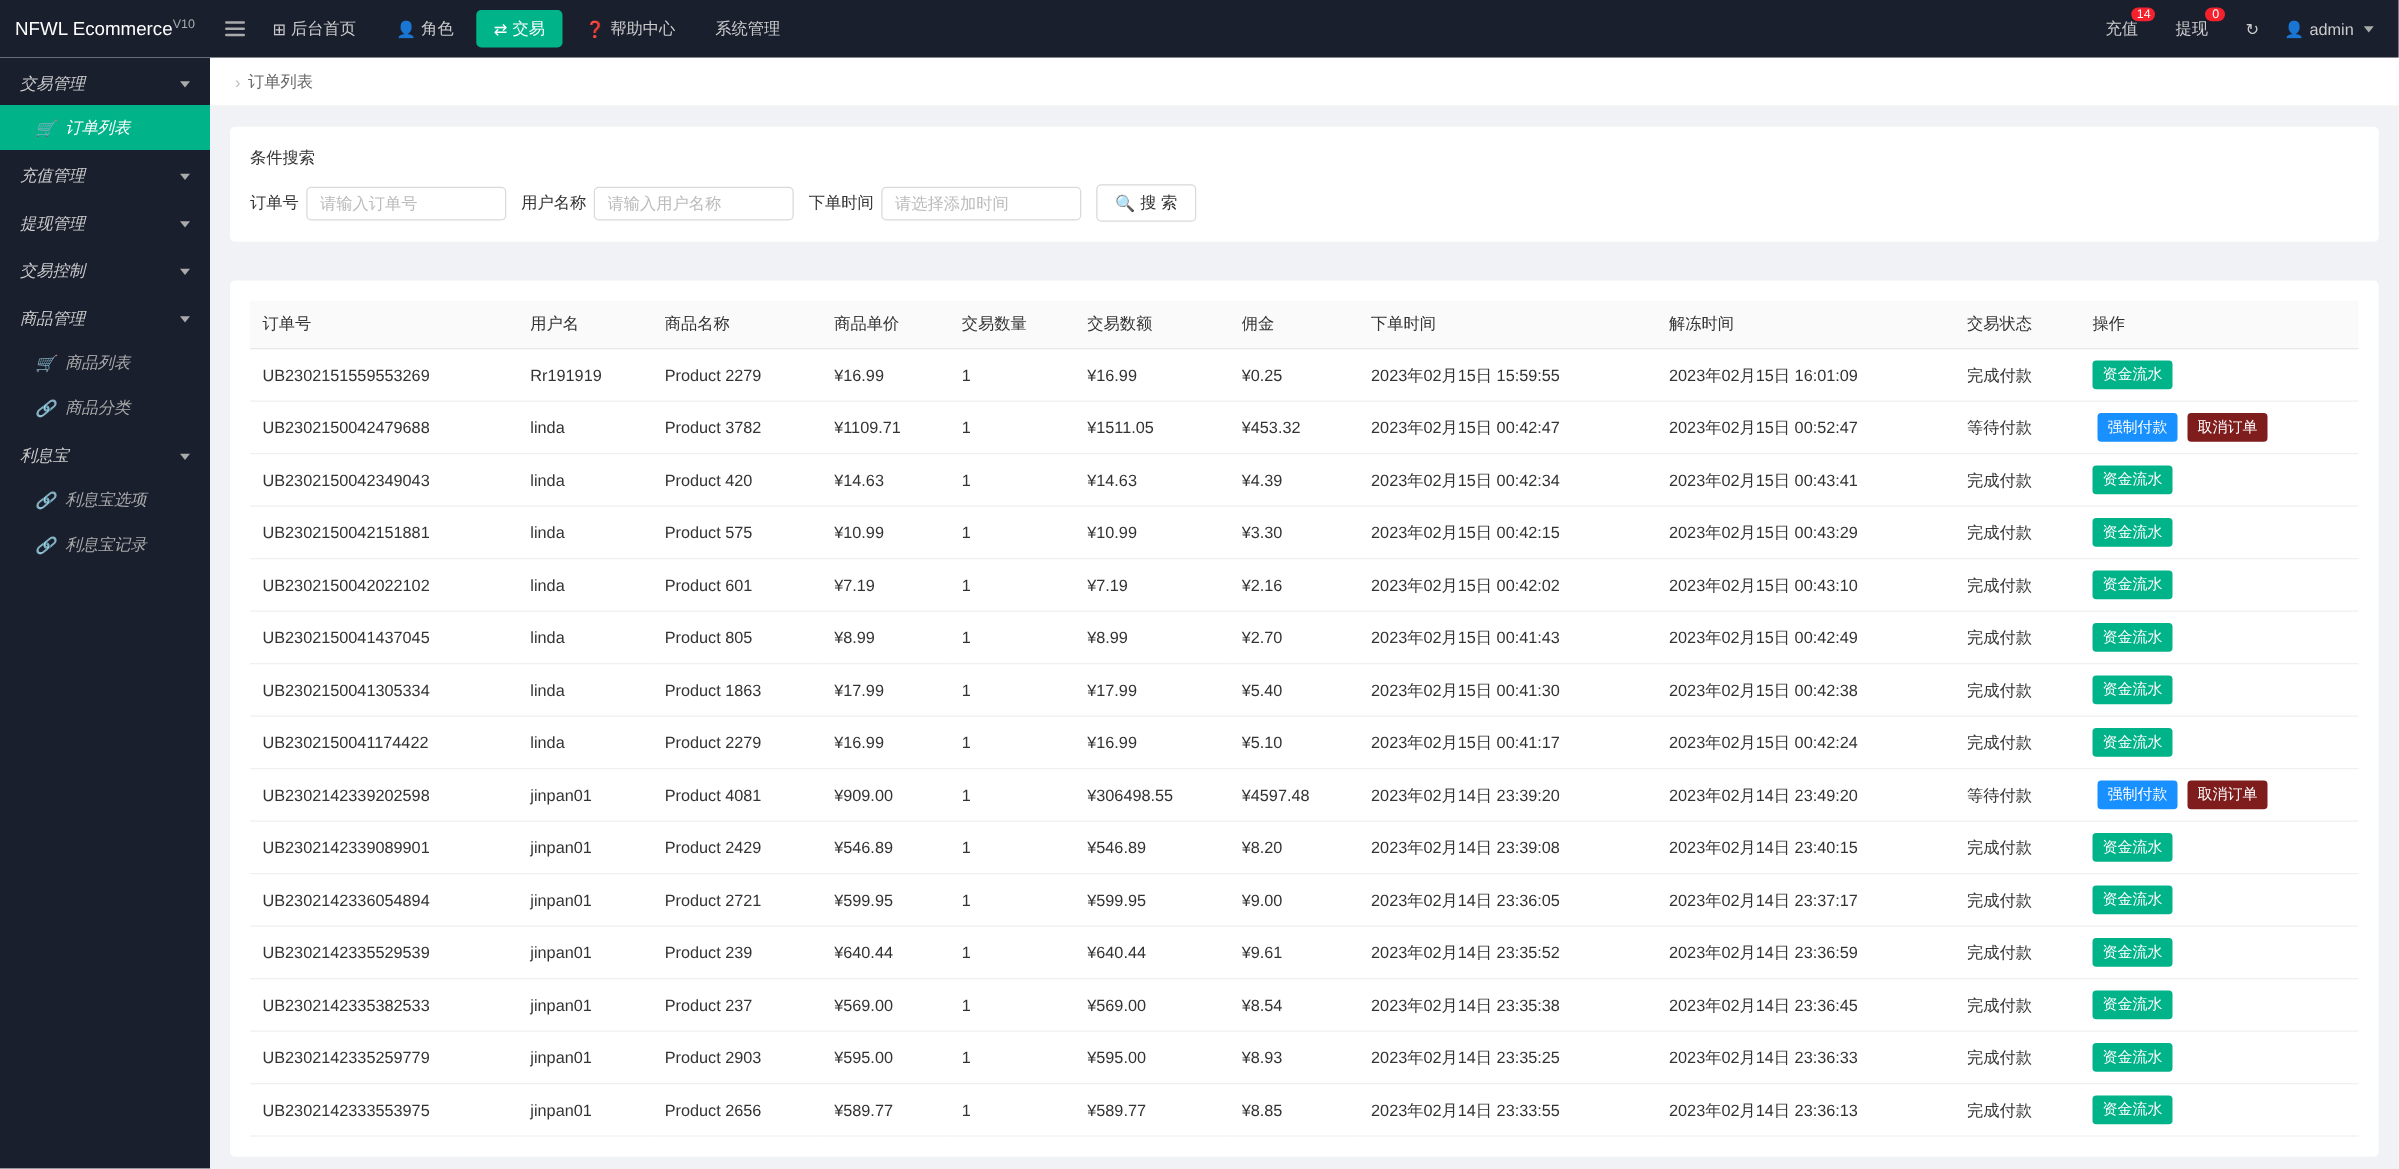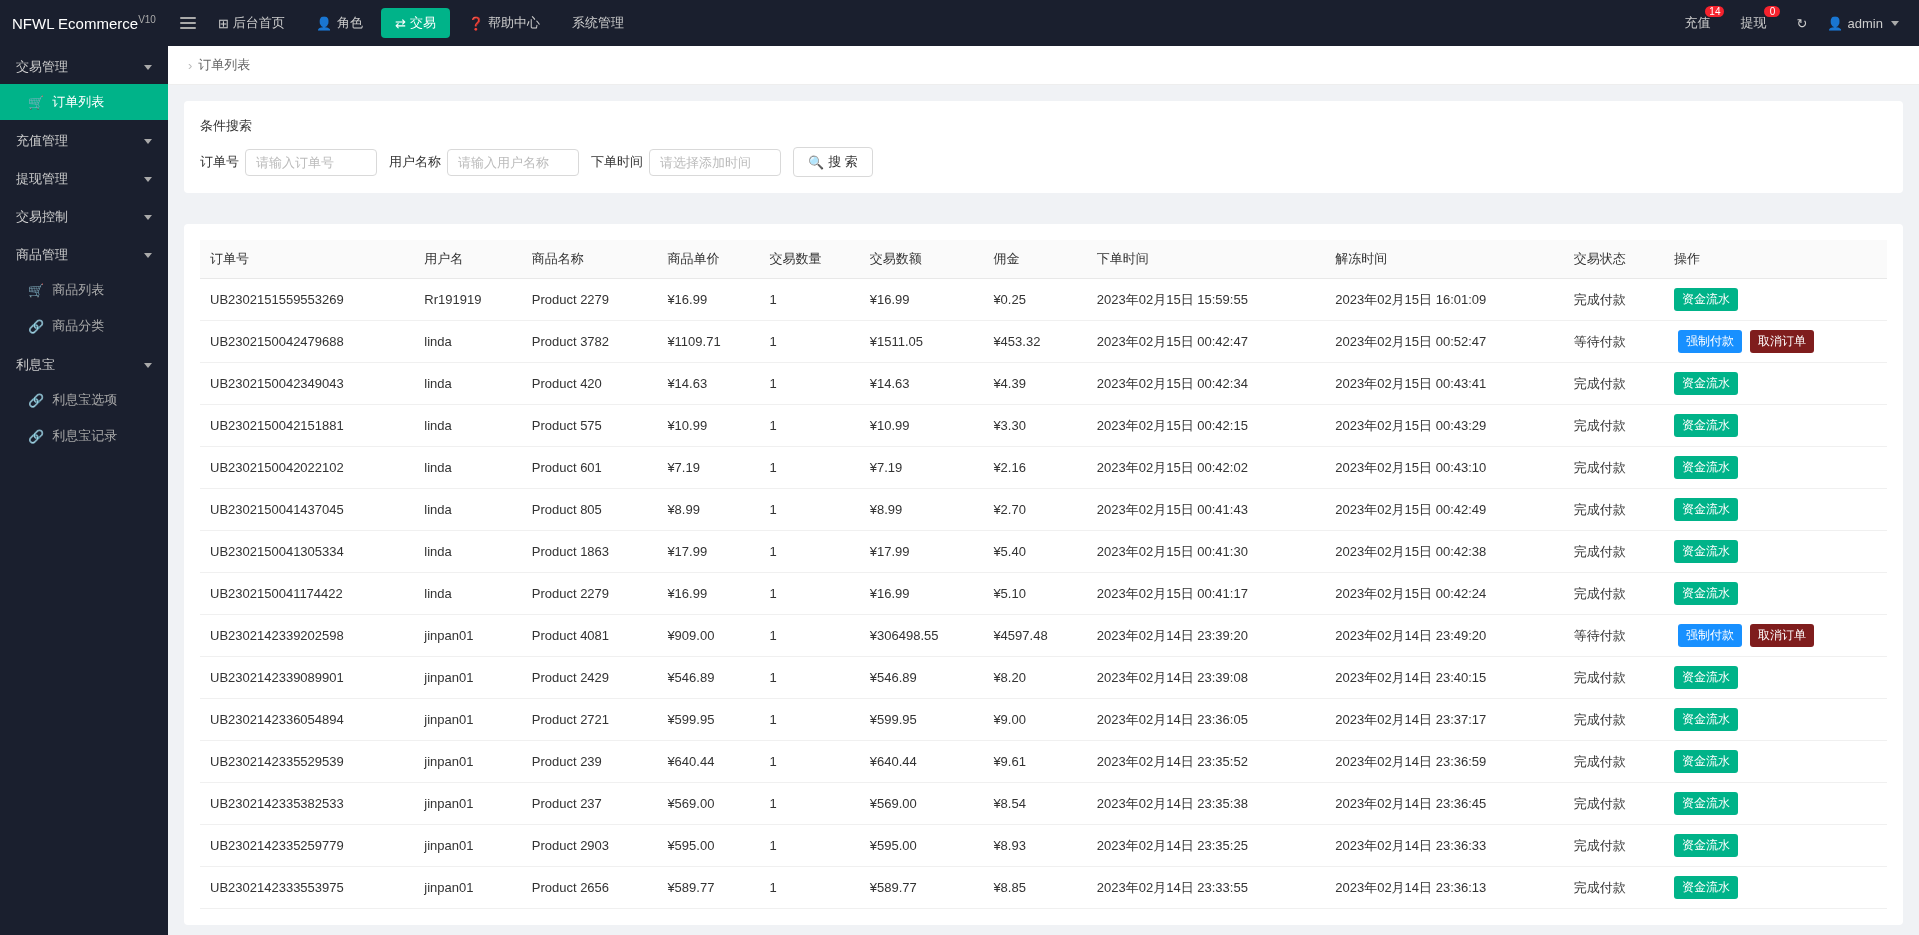--- a/index.html
+++ b/index.html
@@ -13,40 +13,40 @@
     .topnav .nav-btn.active { background: #00b389; color: #fff; }
     .topnav .spacer { flex: 1; }
     .topnav .top-action { color: #ccc; font-size: 13px; padding: 4px 8px; cursor: pointer; display: flex; align-items: center; gap: 3px; position: relative; }
     .topnav .top-action .badge { background: #f5222d; color: #fff; font-size: 10px; border-radius: 8px; padding: 0 4px; min-width: 16px; text-align: center; position: absolute; top: -2px; right: -2px; }
     .topnav .admin-btn { color: #ccc; font-size: 13px; padding: 4px 8px; cursor: pointer; display: flex; align-items: center; gap: 4px; }
 
     
     .layout { display: flex; flex: 1; overflow: hidden; }
 
     
-    .sidebar { width: 168px; background: #1a1f2e; flex-shrink: 0; overflow-y: auto; }
+    .sidebar { width: 168px; background: #1a1f2e; flex-shrink: 0; overflow-y: auto; font-style: italic; }
     .sidebar-section { }
     .sidebar-header { color: #ccc; padding: 12px 16px 8px; font-size: 13px; display: flex; align-items: center; justify-content: space-between; cursor: pointer; }
     .sidebar-item { color: #aaa; padding: 9px 16px 9px 28px; font-size: 13px; cursor: pointer; display: flex; align-items: center; gap: 8px; }
     .sidebar-item.active { background: #00b389; color: #fff; }
 
     
     .main { flex: 1; overflow: auto; padding: 0; background: #f0f2f5; }
 
     
     .breadcrumb { background: #fff; padding: 10px 20px; font-size: 13px; color: #666; border-bottom: 1px solid #eee; display: flex; align-items: center; gap: 6px; }
 
     
     .content { padding: 16px; }
     .card { background: #fff; border-radius: 4px; padding: 16px; margin-bottom: 31px; }
     .search-title { font-size: 13px; color: #333; margin-bottom: 12px; font-weight: 500; }
     .search-row { display: flex; align-items: center; gap: 12px; flex-wrap: wrap; }
     .search-field { display: flex; align-items: center; gap: 6px; }
     .search-label { color: #333; white-space: nowrap; font-size: 13px; }
-    .search-input { border: 1px solid #d9d9d9; border-radius: 4px; padding: 5px 10px; font-size: 13px; outline: none; width: 132px; color: #333; }
+    .search-input { border: 1px solid #d9d9d9; border-radius: 4px; padding: 5px 10px; font-size: 13px; outline: none; width: 160px; color: #333; }
     .search-input::placeholder { color: #bbb; }
     .search-btn { background: #fff; border: 1px solid #d9d9d9; border-radius: 4px; padding: 5px 14px; font-size: 13px; cursor: pointer; display: flex; align-items: center; gap: 4px; color: #333; }
 
     
     .table-wrap { overflow-x: auto; }
     table { width: 100%; border-collapse: collapse; font-size: 13px; }
     thead tr { background: #fafafa; }
     th { padding: 10px 10px; text-align: left; font-weight: 500; color: #333; border-bottom: 1px solid #e8e8e8; white-space: nowrap; }
     td { padding: 9px 10px; border-bottom: 1px solid #f0f0f0; color: #333; white-space: nowrap; }
 

